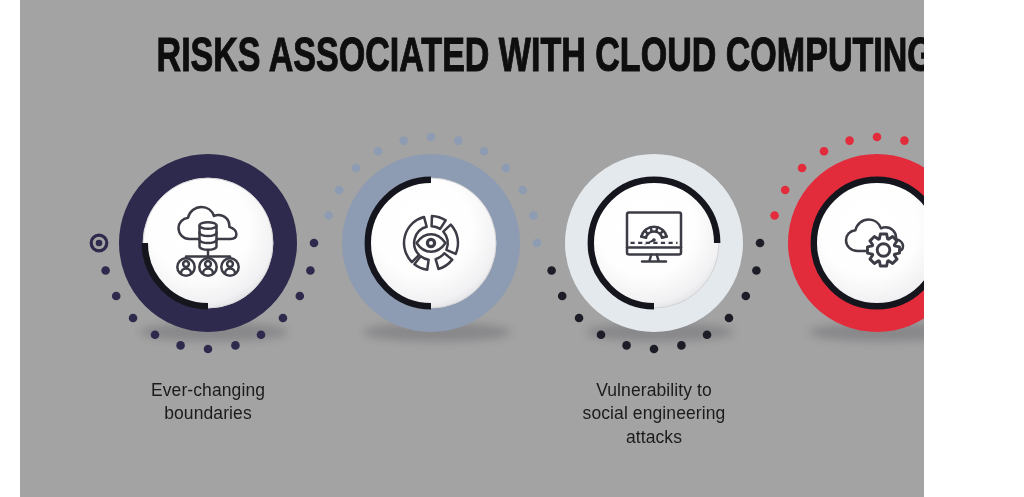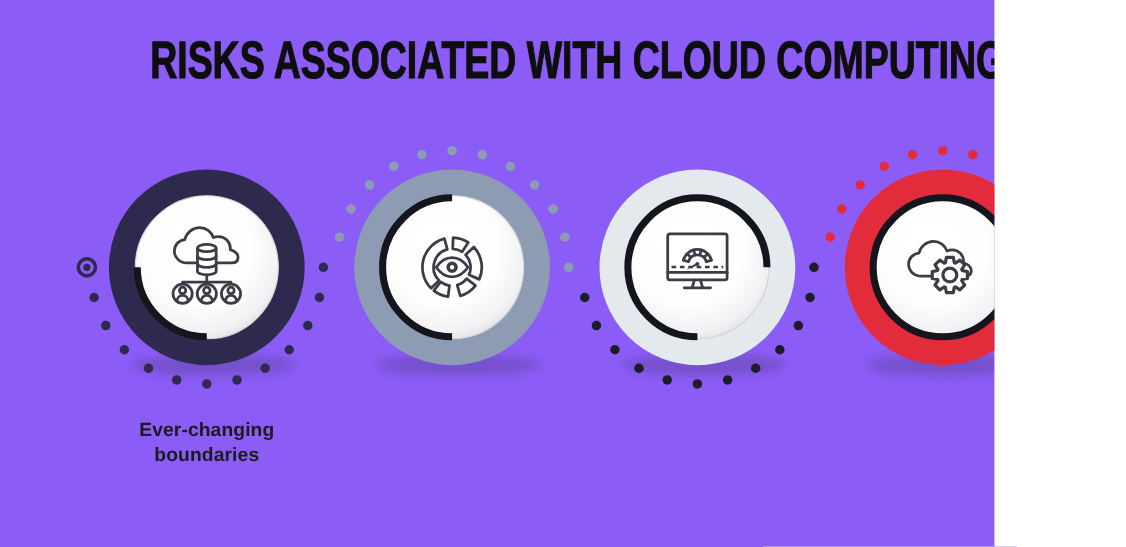--- a/index.html
+++ b/index.html
@@ -1,33 +1,33 @@
 <!DOCTYPE html>
 <html><head>
 <meta charset="utf-8">
 <style>
   html,body{margin:0;padding:0;}
   body{font-family:"Liberation Sans","DejaVu Sans",sans-serif;}
   .canvas{
-    position:relative;width:904px;height:497px;background:#8b5cf6;overflow:hidden;
+    position:relative;width:904px;height:497px;background:#a3a3a3;overflow:hidden;margin-left:20px;
   }
   .title{
     position:absolute;top:26px;left:0;width:100%;text-align:center;
   }
   .title span{
     display:inline-block;font-size:46px;font-weight:bold;color:#0e0e0e;
     letter-spacing:0px;transform:scale(0.74,1.04);transform-origin:center top;
     -webkit-text-stroke:1px #0e0e0e;white-space:nowrap;
   }
   .item{
     position:absolute;top:123px;width:240px;text-align:center;
   }
   .badge{display:block;}
   .label{
-    margin-top:16px;font-size:17.5px;font-weight:bold;color:#1b1b1b;
+    margin-top:16px;font-size:17.5px;font-weight:normal;color:#1b1b1b;
     line-height:1.33;white-space:pre-line;letter-spacing:0.1px;
   }
 </style>
 </head>
 <body>
 
 <div class="canvas">
   <div class="title">
     <span>RISKS ASSOCIATED WITH CLOUD COMPUTING</span>
   </div>
@@ -173,20 +173,23 @@
           <path d="M 34.06 31.06 L 30.67 27.67" fill="none" stroke="#3c3c46" stroke-width="2.5" stroke-linecap="round" stroke-linejoin="round"></path>
           <path d="M 37.83 28.89 L 36.58 24.25" fill="none" stroke="#3c3c46" stroke-width="2.5" stroke-linecap="round" stroke-linejoin="round"></path>
           <path d="M 42.17 28.89 L 43.42 24.25" fill="none" stroke="#3c3c46" stroke-width="2.5" stroke-linecap="round" stroke-linejoin="round"></path>
           <path d="M 45.94 31.06 L 49.33 27.67" fill="none" stroke="#3c3c46" stroke-width="2.5" stroke-linecap="round" stroke-linejoin="round"></path>
           <path d="M 48.11 34.83 L 52.75 33.58" fill="none" stroke="#3c3c46" stroke-width="2.5" stroke-linecap="round" stroke-linejoin="round"></path>
     <polygon points="40,35.6 40,38.4 29.6,41.9" fill="#3c3c46"></polygon>
     <circle cx="40" cy="37" r="1.8" fill="#3c3c46"></circle>
     <path d="M37.3 51.5 L35.3 58.3 M42.7 51.5 L44.7 58.3 M28 58.6 L52 58.6" fill="none" stroke="#3c3c46" stroke-width="2.5" stroke-linecap="round" stroke-linejoin="round"></path>
   </g>
       </svg>
+    <div class="label">Vulnerability to
+social engineering
+attacks</div>
   </div>
 
   <div class="item" style="left:737px">
     <svg class="badge" width="240" height="240" viewBox="0 0 240 240">
     <defs>
       <radialGradient id="g3" cx="44%" cy="38%" r="68%">
         <stop offset="0%" stop-color="#ffffff"></stop>
         <stop offset="55%" stop-color="#fefefe"></stop>
         <stop offset="85%" stop-color="#f1f1f3"></stop>
         <stop offset="100%" stop-color="#dcdcdf"></stop>

